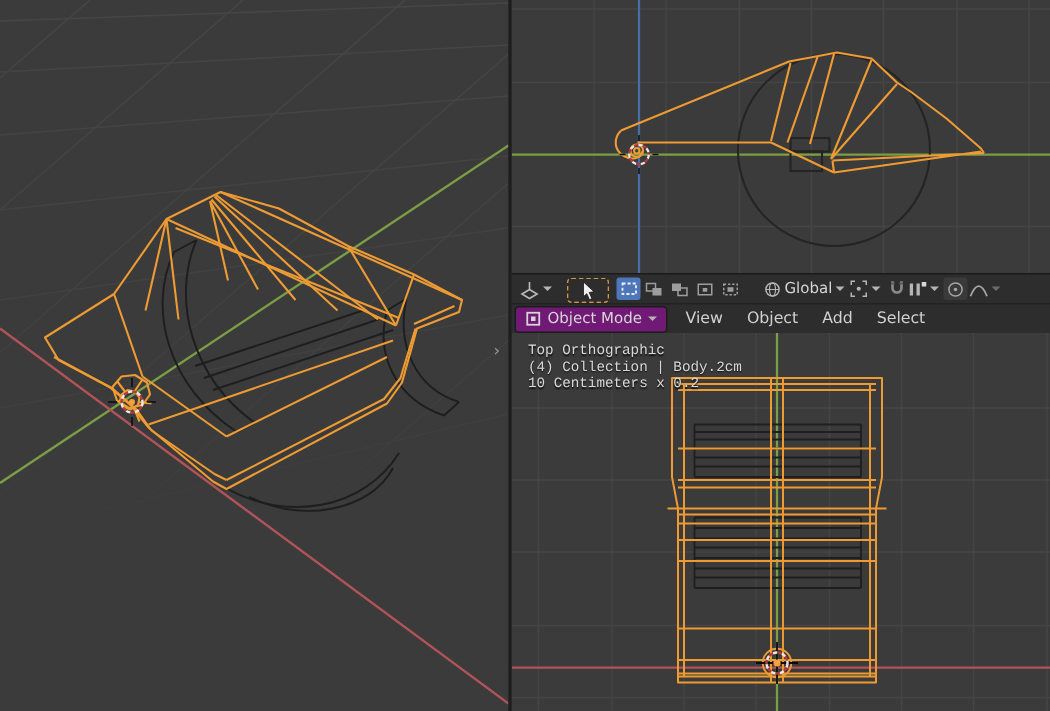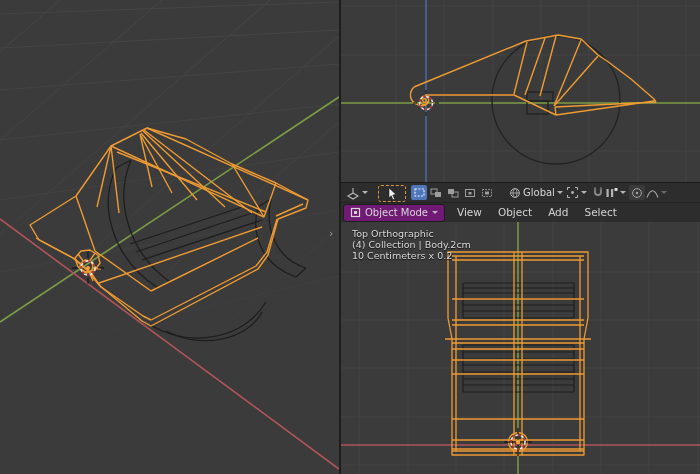--- a/index.html
+++ b/index.html
@@ -1,18 +1,18 @@
 <!DOCTYPE html>
 <html><head>
 <meta charset="utf-8">
 <style>
   html,body{margin:0;padding:0;background:#222;}
   .screen{position:relative;width:700px;height:474px;background:#2d2d2d;overflow:hidden;
           font-family:"DejaVu Sans",sans-serif;-webkit-font-smoothing:antialiased;}
-  .viewport{position:absolute;background:#3b3b3b;overflow:hidden;}
+  .viewport{position:absolute;background:#3b3b3b;overflow:hidden;font-family:Liberation Mono, monospace;}
   .vp-left{left:0;top:0;width:339px;height:474px;}
   .vp-side{left:341px;top:0;width:359px;height:183px;}
   .vp-top{left:341px;top:222px;width:359px;height:252px;}
   .divider-v{position:absolute;left:339px;top:0;width:2px;height:474px;background:#1e1e1e;}
   .divider-h{position:absolute;left:341px;top:182px;width:359px;height:1px;background:#1a1a1a;}
 
   .header{position:absolute;left:341px;top:183px;width:359px;height:39px;background:#2d2d2d;}
   .hrow{position:relative;width:100%;}
   .row-tools{height:19px;border-bottom:1px solid #232323;}
   .row-menus{height:19px;display:flex;align-items:center;}

